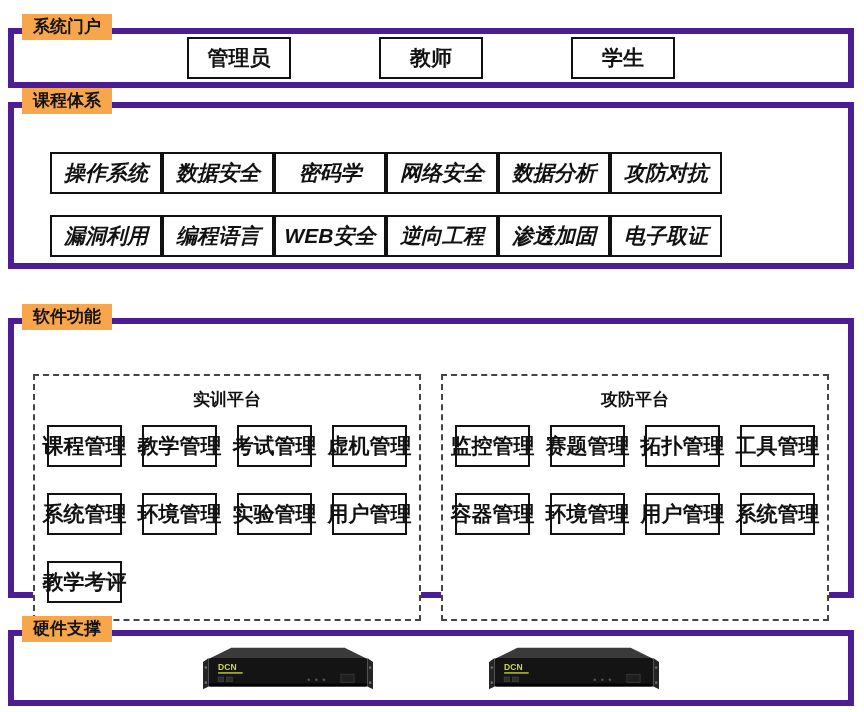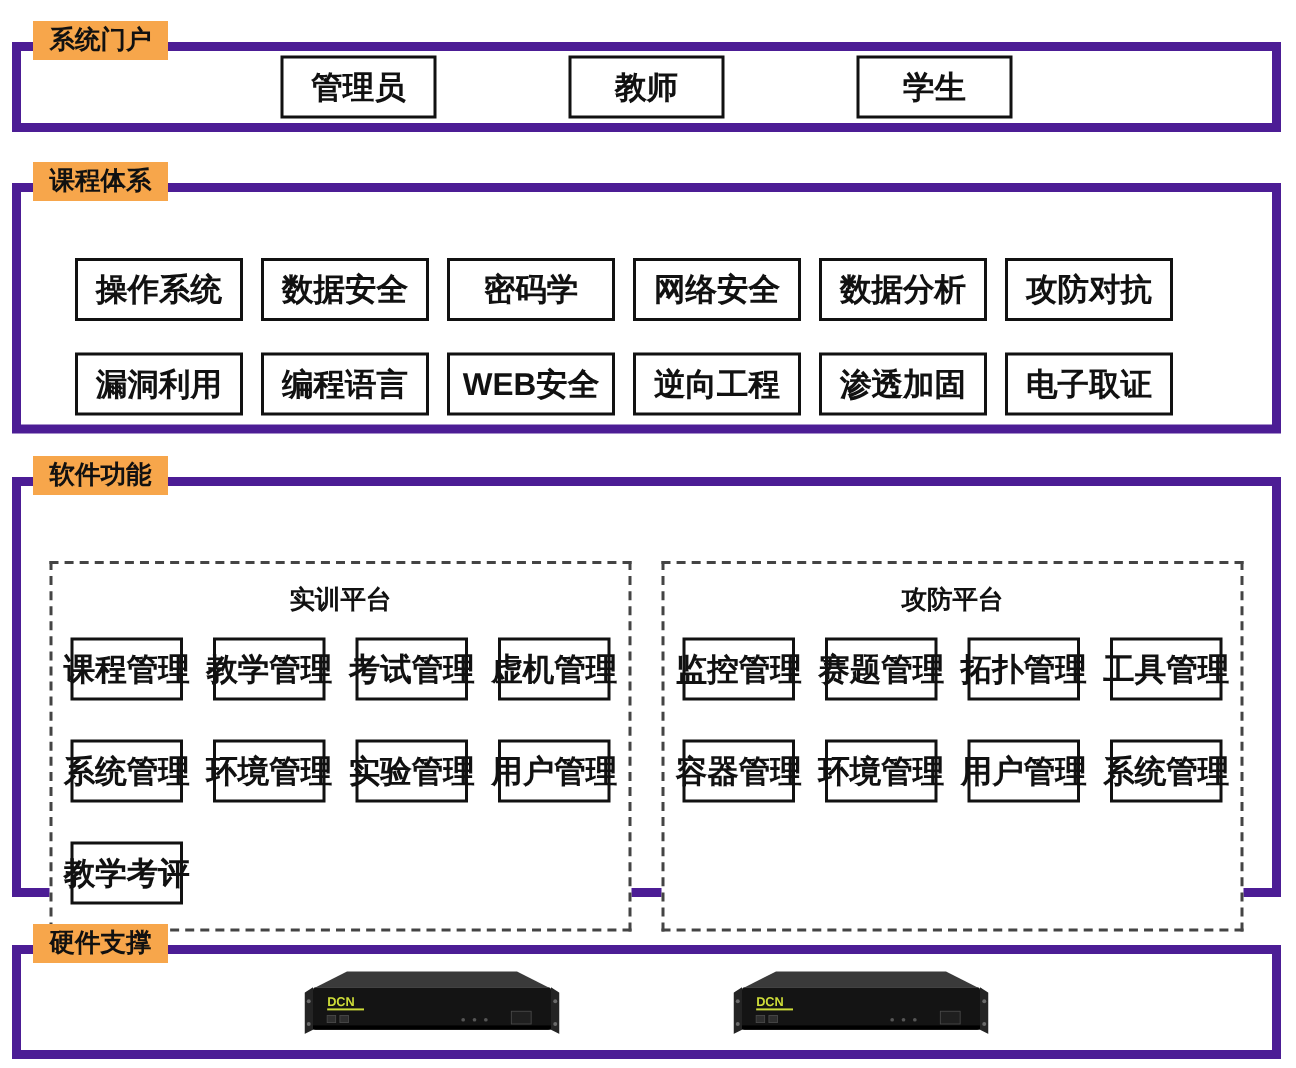--- a/index.html
+++ b/index.html
@@ -6,40 +6,40 @@
   body{
     width:864px;height:712px;position:relative;background:#ffffff;
     font-family:"Liberation Sans","DejaVu Sans",sans-serif;color:#111;
     overflow:hidden;
   }
   .panel{
     position:absolute;left:8px;width:846px;box-sizing:border-box;
     border:6px solid #4c1d95;background:#fff;
   }
   #sec-portal{top:28px;height:60px;}
-  #sec-courses{top:122px;height:167px;}
+  #sec-courses{top:102px;height:167px;}
   #sec-software{top:318px;height:280px;}
   #sec-hardware{top:630px;height:76px;}
   .panel-label{
     position:absolute;top:-20px;left:8px;background:#F7A64B;
     font-weight:bold;font-size:17px;line-height:1.2;padding:3px 11px;
     white-space:nowrap;
   }
   .box{
     display:flex;align-items:center;justify-content:center;
     border:2px solid #111;background:#fff;box-sizing:border-box;
     font-weight:bold;font-size:21px;padding:5px 8px;text-align:center;
     white-space:nowrap;
   }
   
   .portal-row{display:flex;justify-content:center;align-items:center;gap:88px;height:100%;}
   .portal-row .box{min-width:104px;}
   
   .course-rows{padding:44px 30px 0 36px;}
-  .course-row{display:flex;gap:12px;margin-bottom:21px;}
+  .course-row{display:flex;margin-bottom:21px;font-style:italic;}
   .course-row .box{min-width:112px;}
   
   .platforms{display:flex;justify-content:center;gap:20px;padding-top:50px;}
   .platform{border:2px dashed #444;width:388px;box-sizing:border-box;padding:8px 12px 16px;background:#fff;}
   .platform-title{text-align:center;font-weight:bold;font-size:17px;padding:4px 0 14px;}
   .platform-grid{display:grid;grid-template-columns:repeat(4,1fr);gap:26px 20px;}
   .platform-grid .box{min-width:0;}
   
   .hardware-row{display:flex;justify-content:center;align-items:center;gap:116px;height:100%;}
   .server{width:170px;height:51px;display:block;}

